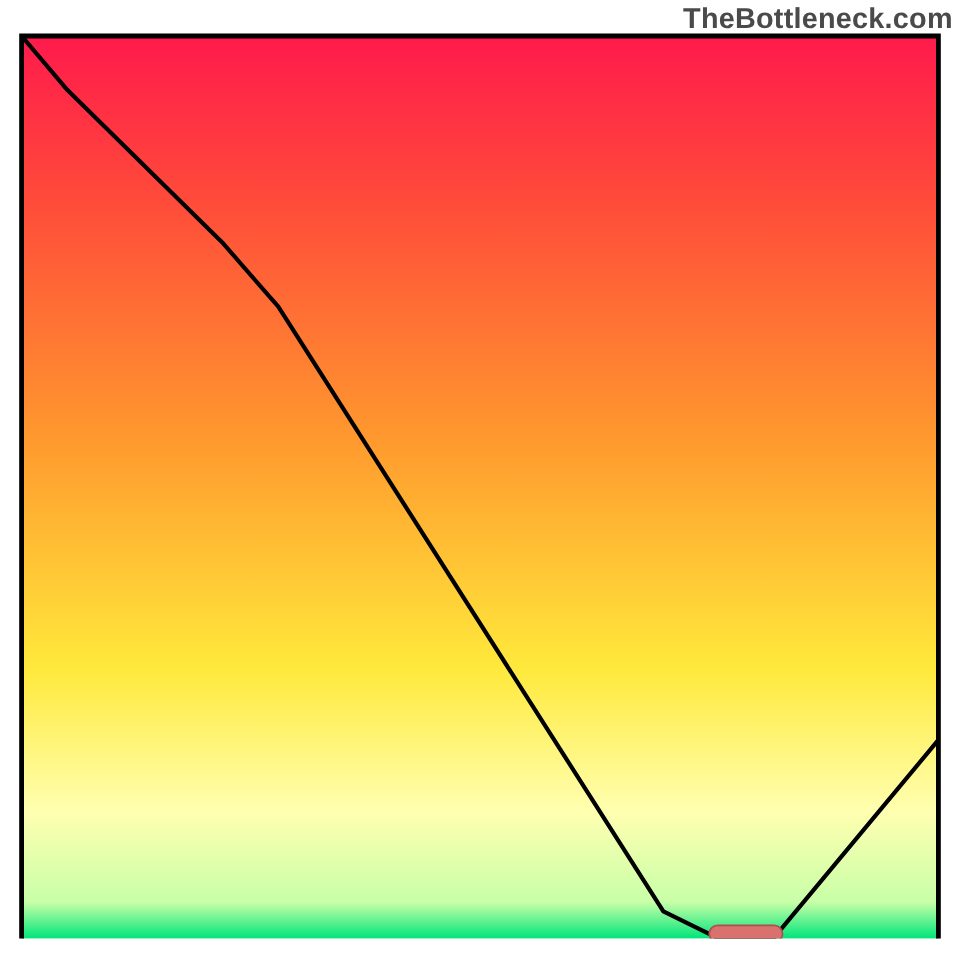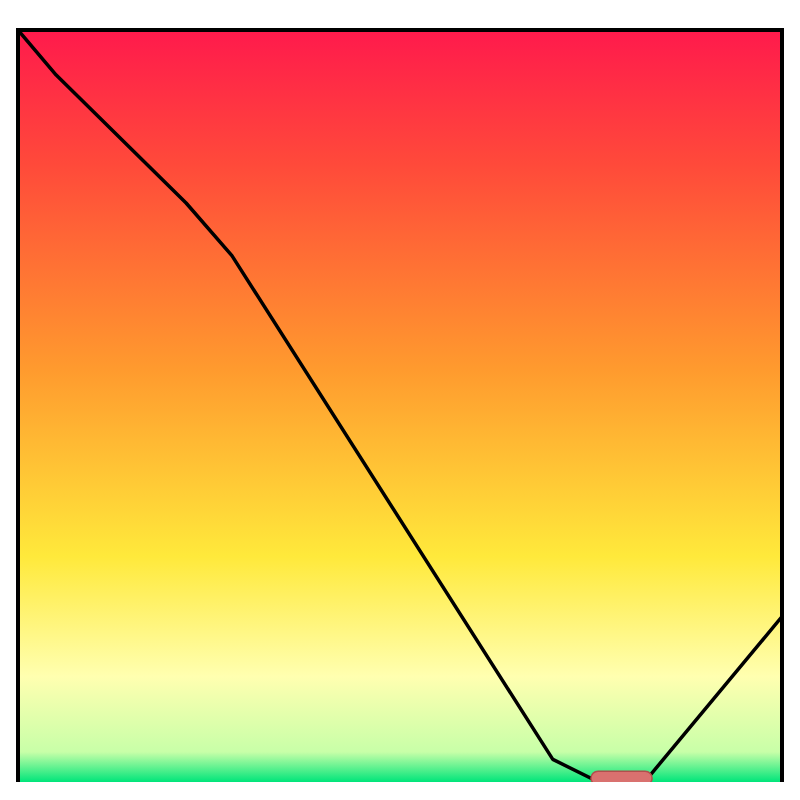--- a/index.html
+++ b/index.html
@@ -57,13 +57,14 @@
 
     <path d="M 18 782 L 18 30 L 782 30 L 782 782" fill="none" stroke="#000000" stroke-width="4"></path>
 
     <g clip-path="url(#plot-clip)">
       <path id="curve-path" fill="none" stroke="#000000" stroke-width="3.5" stroke-linejoin="round" stroke-linecap="round" d="M 18.0 30.0 L 56.2 75.1 L 186.1 203.0 L 231.9 255.6 L 552.8 759.4 L 598.6 782.0 L 644.5 782.0 L 782.0 616.6"></path>
 
       <rect id="marker-rect" rx="7" ry="7" height="14" fill="#d9716f" stroke="#b04f4d" stroke-width="1.5" x="591.0" width="61.1" y="771.2"></rect>
     </g>
   </svg>
 
+  <div class="watermark">TheBottleneck.com</div>
 </div>
 
 </body></html>

